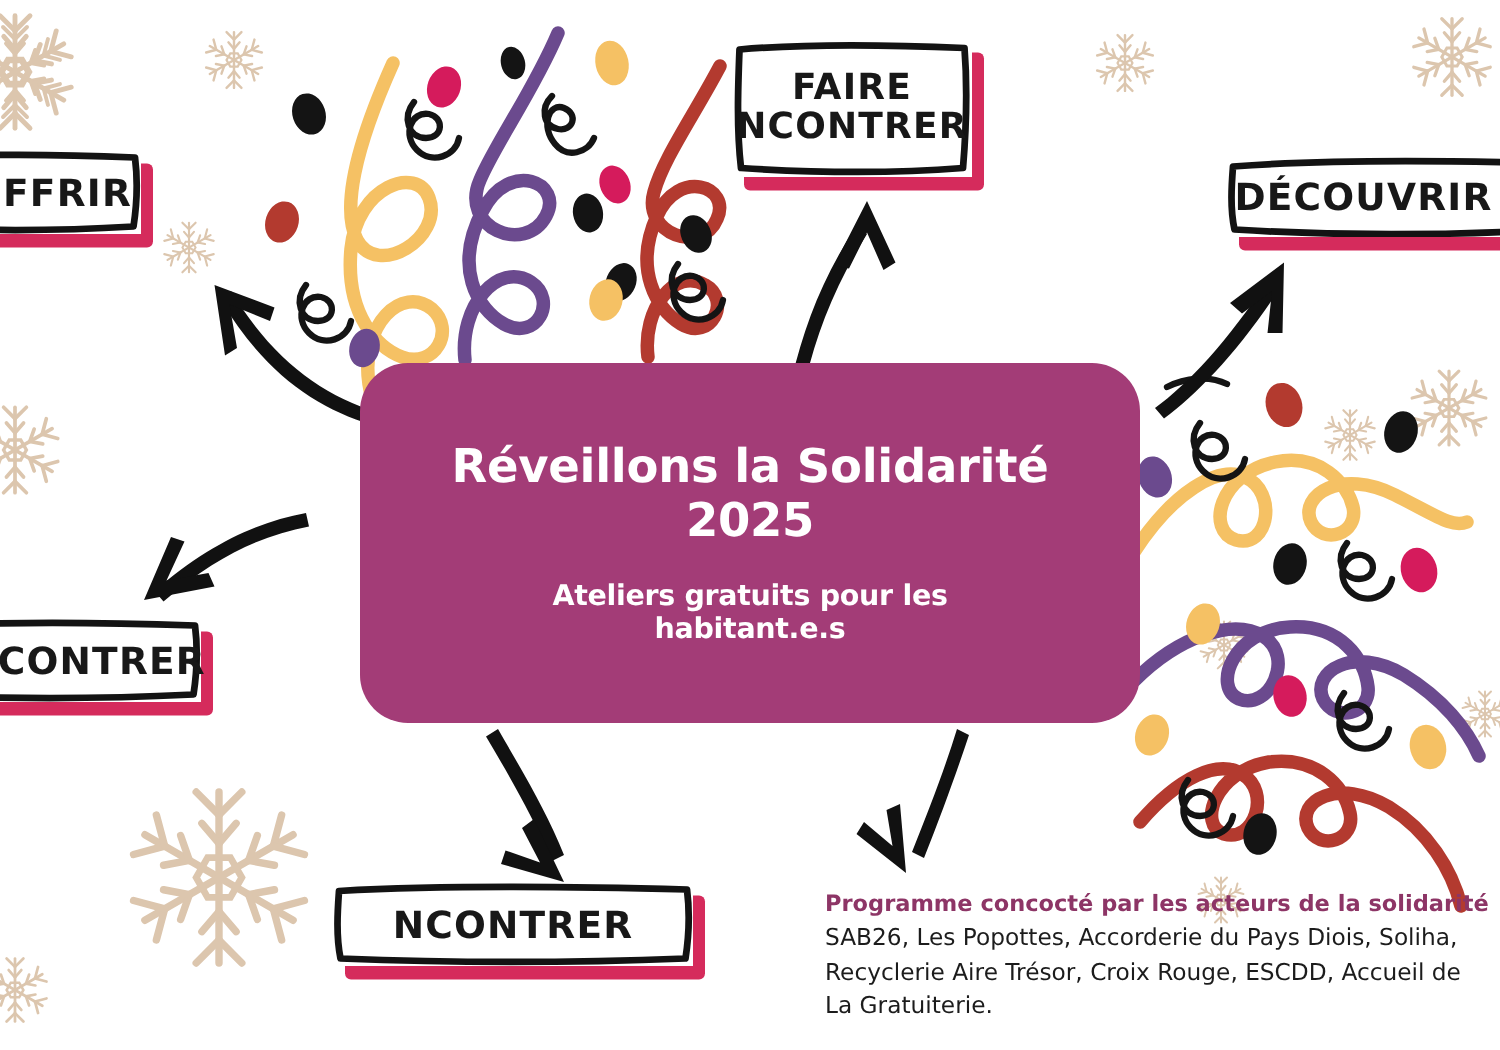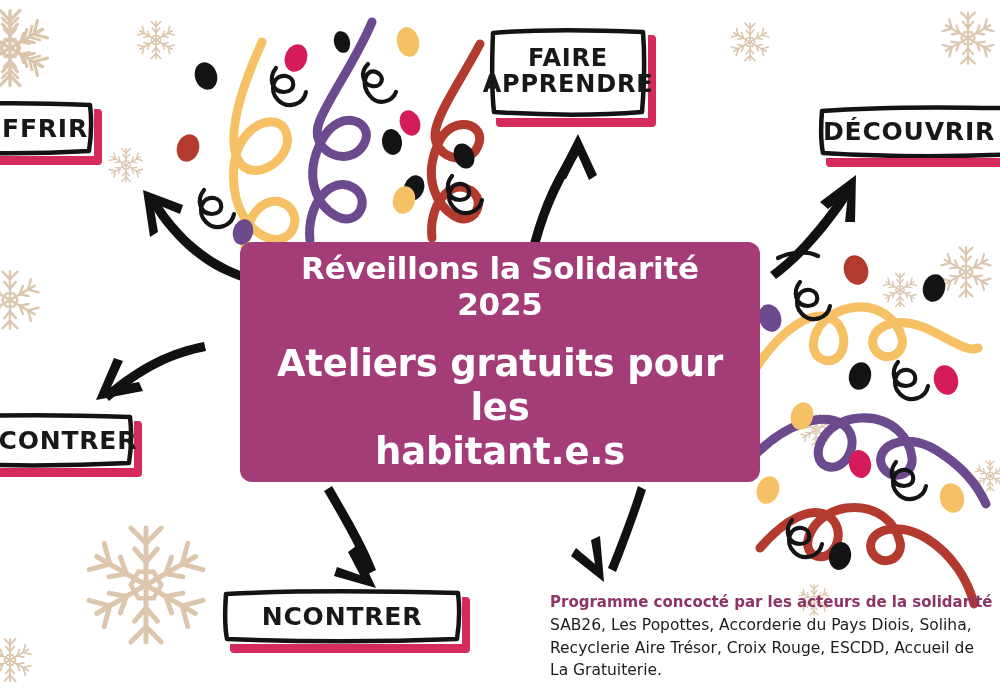--- a/index.html
+++ b/index.html
@@ -16,21 +16,21 @@
     background:#ffffff;overflow:hidden;
   }
   .layer{position:absolute;left:0;top:0;width:1000px;height:700px;}
   .layer svg{display:block;}
 
   
   #center-card{
     position:absolute;
     left:240px;top:242px;width:520px;height:240px;
     background:#A33C77;
-    border-radius:12px;
+    border-radius:32px;
     display:flex;flex-direction:column;
     align-items:center;justify-content:center;
     z-index:40;
     box-sizing:border-box;
     padding:14px 26px;
   }
   #center-card .ttl{
     color:#ffffff;
     font-family:"DejaVu Sans", sans-serif;
     font-weight:bold;
@@ -38,21 +38,21 @@
     line-height:1.16;
     text-align:center;
     letter-spacing:-0.2px;
     margin:0;
     white-space:pre-line;
   }
   #center-card .sub{
     color:#ffffff;
     font-family:"DejaVu Sans", sans-serif;
     font-weight:bold;
-    font-size:37px;
+    font-size:19px;
     line-height:1.18;
     text-align:center;
     letter-spacing:-0.2px;
     margin:20px 0 0 0;
     white-space:pre-line;
   }
 
   
   .label-box{position:absolute;z-index:50;}
   .label-box .shadow{
@@ -311,21 +311,21 @@
 habitant.e.s</div>
   </div>
 
   <div class="label-box" id="box-faire">
     <div class="shadow"></div>
     <div class="face">
       <svg width="160" height="92" viewBox="0 0 160 92" preserveAspectRatio="none">
         <path d="M5 7 C 50 3, 110 4, 155 6 C 157 32, 156 62, 154 86 C 104 90, 52 89, 6 86 C 3 60, 4 32, 5 7 Z" fill="#ffffff" stroke="#131313" stroke-width="4.5" stroke-linejoin="round"></path>
       </svg>
       <div class="txt">FAIRE
-APPRENDRE</div>
+NCONTRER</div>
     </div>
   </div>
 
   <div class="label-box" id="box-offrir">
     <div class="shadow"></div>
     <div class="face">
       <svg width="166" height="56" viewBox="0 0 166 56" preserveAspectRatio="none">
         <path d="M4 6 C 55 2, 115 3, 162 5 C 164 21, 163 38, 161 51 C 110 54, 54 54, 5 51 C 2 36, 3 20, 4 6 Z" fill="#ffffff" stroke="#131313" stroke-width="4.5" stroke-linejoin="round"></path>
       </svg>
       <div class="txt">OFFRIR</div>

